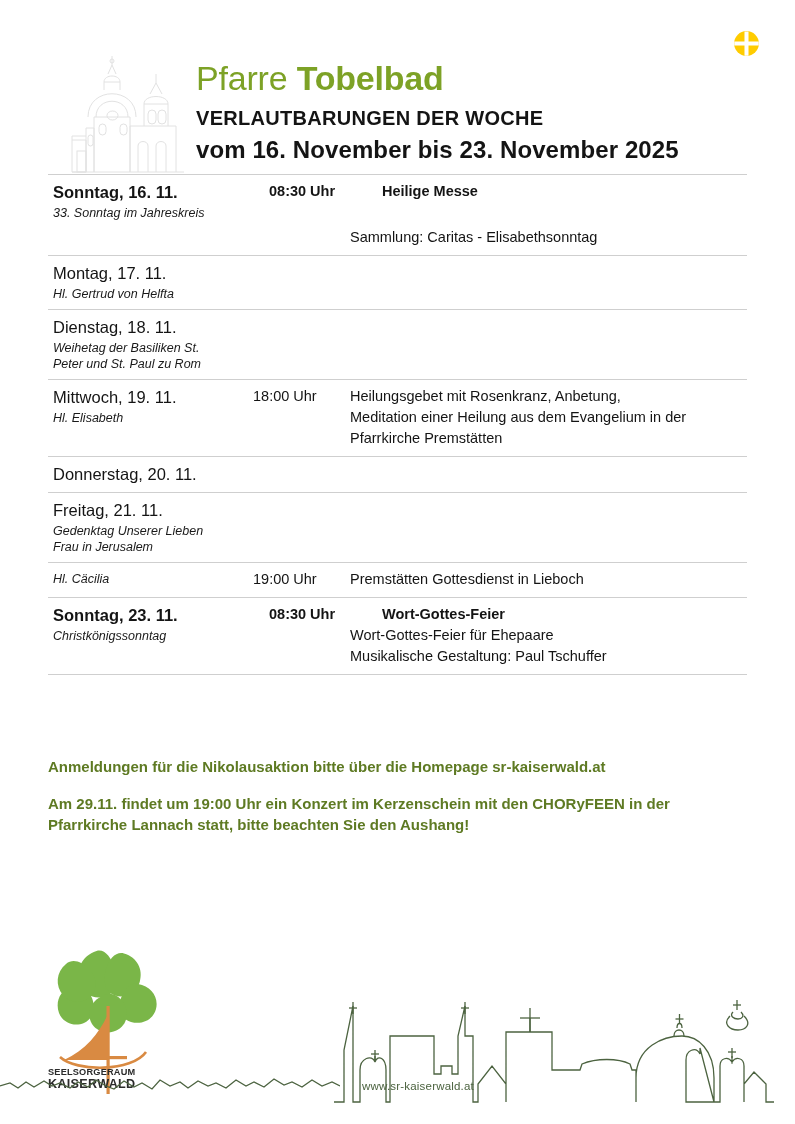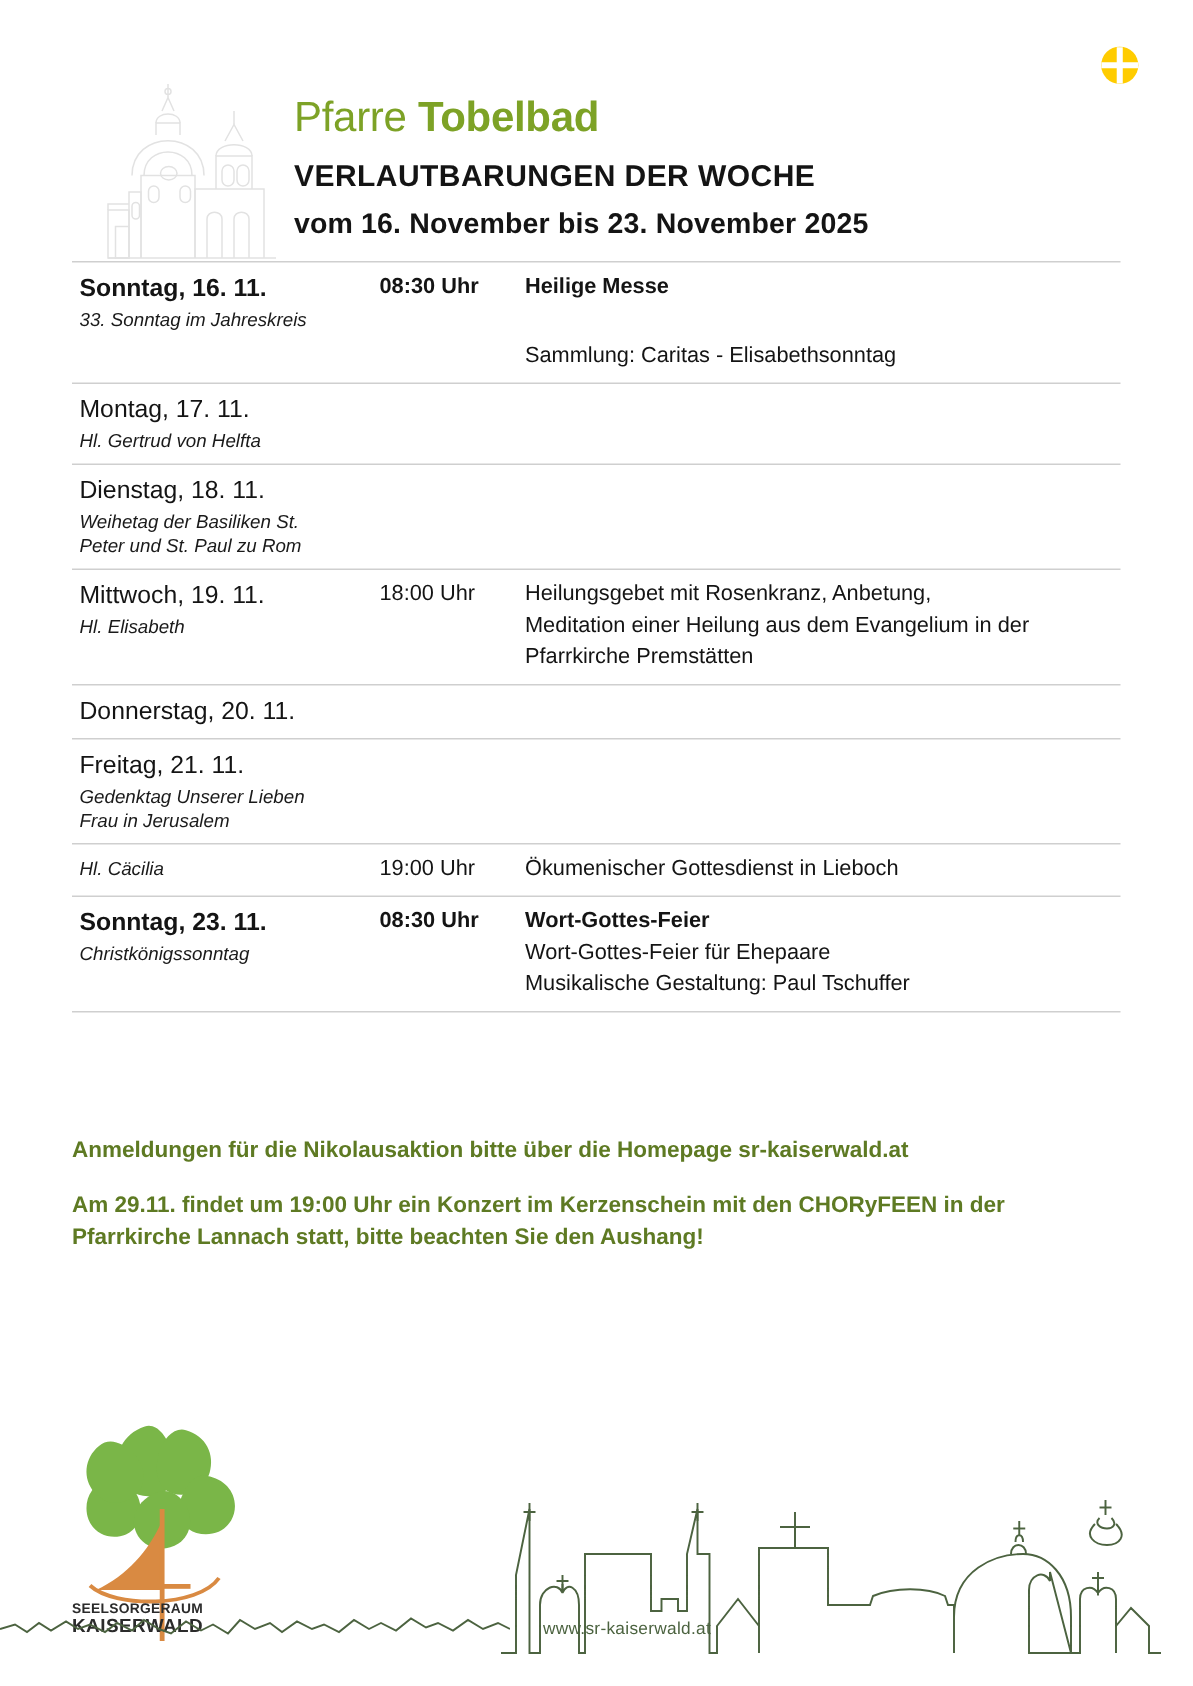--- a/index.html
+++ b/index.html
@@ -30,41 +30,41 @@
     width: 126px;
     height: 122px;
   }
   #brand-block {
     position: absolute;
     left: 196px;
     top: 57px;
     width: 560px;
   }
   #brand-title {
-    font-size: 28px;
+    font-size: 34px;
     line-height: 42px;
     letter-spacing: -0.2px;
     color: #7da226;
     font-weight: 400;
     white-space: nowrap;
   }
   #brand-title .strong {
     font-weight: 700;
   }
   #headline {
     font-size: 20px;
     line-height: 31px;
     font-weight: 700;
     letter-spacing: 0.3px;
     color: #141414;
     margin-top: 4px;
     white-space: nowrap;
   }
   #daterange {
-    font-size: 19px;
+    font-size: 24px;
     line-height: 27px;
     font-weight: 700;
     letter-spacing: 0.1px;
     color: #141414;
     margin-top: 2px;
     white-space: nowrap;
   }
   #corner-logo {
     position: absolute;
     right: 33px;
@@ -125,20 +125,21 @@
     width: 97px;
     flex: 0 0 97px;
     white-space: nowrap;
   }
   .event-desc {
     flex: 1 1 auto;
   }
   .event-line.bold .event-time,
   .event-line.bold .event-desc {
     font-weight: 700;
+    margin-left: 16px;
   }
   .event-line.italic .event-desc {
     font-style: italic;
   }
   .event-line.spacer {
     height: 25px;
   }
 
   
   #announcements {
@@ -303,21 +304,21 @@
       </div>
       <div class="col-events"></div>
     </div>
     <div class="day-row">
       <div class="col-day">
         <div class="day-sub">Hl. Cäcilia</div>
       </div>
       <div class="col-events">
         <div class="event-line">
           <div class="event-time">19:00 Uhr</div>
-          <div class="event-desc">Ökumenischer Gottesdienst in Lieboch</div>
+          <div class="event-desc">Premstätten Gottesdienst in Lieboch</div>
         </div>
       </div>
     </div>
     <div class="day-row sunday">
       <div class="col-day">
         <div class="day-name">Sonntag, 23. 11.</div>
         <div class="day-sub">Christkönigssonntag</div>
       </div>
       <div class="col-events">
         <div class="event-line bold">

